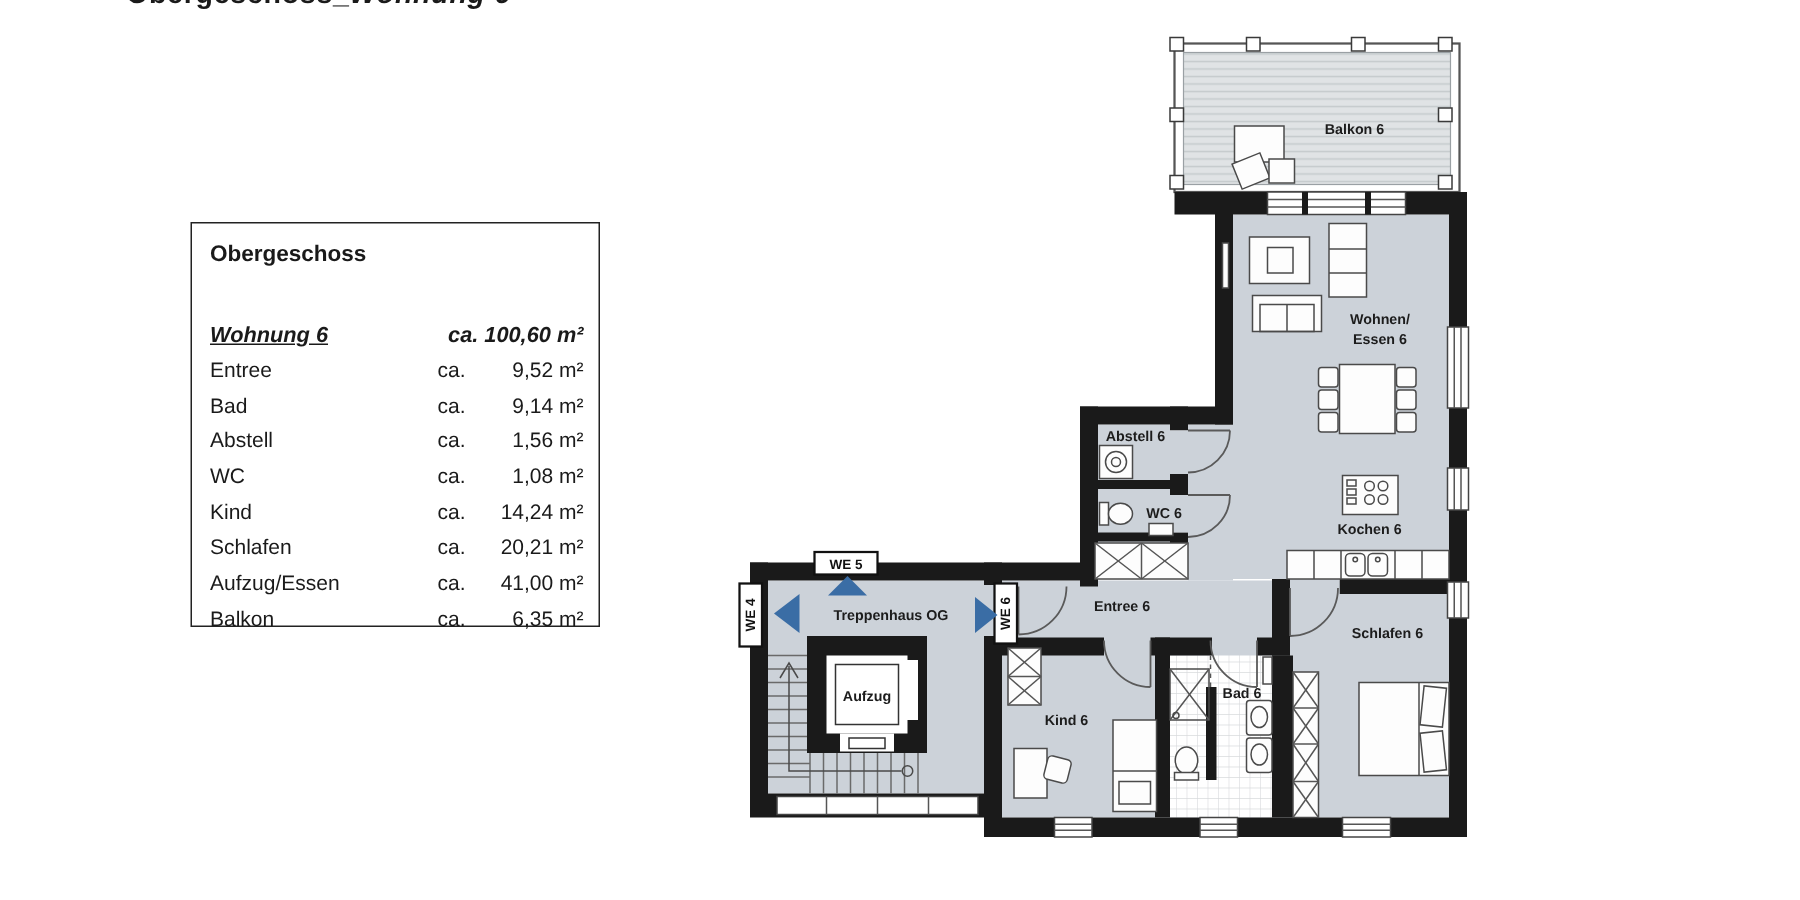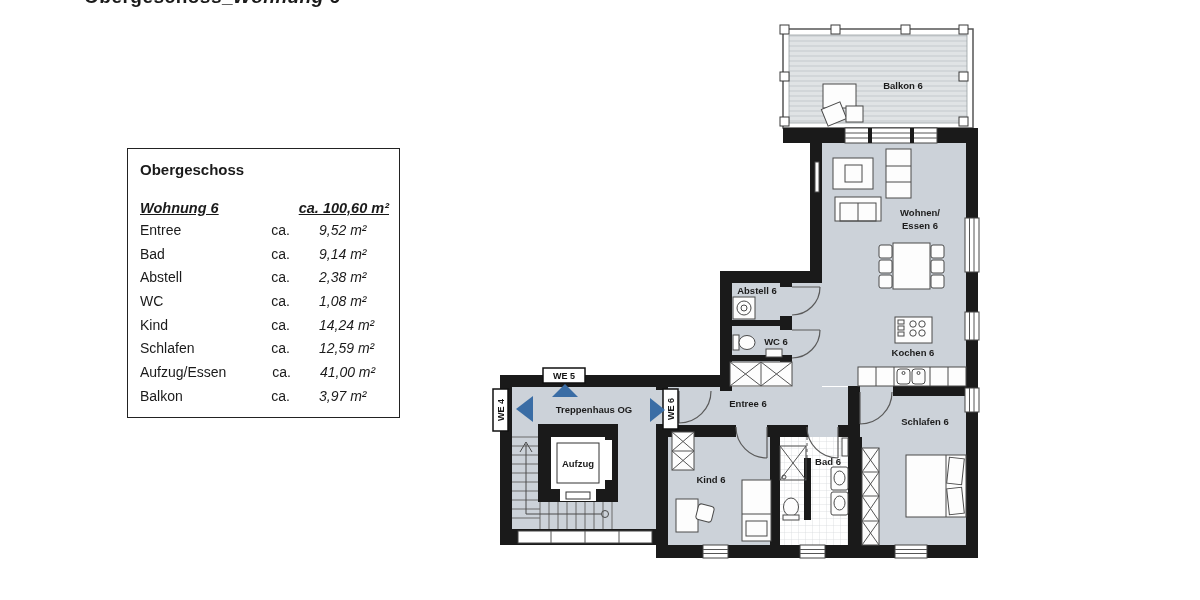--- a/index.html
+++ b/index.html
@@ -6,29 +6,29 @@
   #stage{position:relative;width:1200px;height:600px;overflow:hidden;background:#fff;
          font-family:"Liberation Sans",sans-serif;color:#1a1a1a;}
   
   .page-title{position:absolute;top:-14px;left:84px;font-size:19px;font-weight:bold;
               letter-spacing:.5px;white-space:nowrap;}
   .page-title .t2{font-style:italic;}
   
   .legend{position:absolute;left:127px;top:148px;width:273px;height:270px;
           border:1.5px solid #222;background:#fff;box-sizing:border-box;
           padding:12px 10px 8px 12px;}
-  .legend-heading{font-size:15px;font-weight:bold;margin-bottom:22px;}
+  .legend-heading{font-size:15px;font-weight:bold;margin-bottom:38px;}
   .legend-hrow{display:flex;align-items:baseline;font-size:14.5px;font-weight:bold;
                font-style:italic;margin-bottom:6px;}
   .legend-hrow .u{flex:1;text-decoration:underline;}
-  .legend-hrow .ua{text-decoration:underline;text-align:left;}
-  .legend-row{display:flex;align-items:baseline;font-size:14px;height:23.7px;gap:29px;}
+  .legend-hrow .ua{text-align:left;}
+  .legend-row{display:flex;align-items:baseline;font-size:14px;height:23.7px;}
   .legend-row .n{flex:1;}
-  .legend-row .c{width:36px;text-align:right;}
-  .legend-row .v{width:70px;text-align:left;font-style:italic;}
+  .legend-row .c{width:36px;text-align:center;}
+  .legend-row .v{width:70px;text-align:right;}
   
   svg{position:absolute;left:0;top:0;}
   .wall{fill:#1a1a1a;}
   .floor{fill:#ccd2d9;}
   .furn{fill:#fdfdfd;stroke:#4a4a4a;stroke-width:1;}
   .thin{fill:none;stroke:#4a4a4a;stroke-width:1;}
   .doorarc{fill:none;stroke:#5a5a5a;stroke-width:1.2;}
   .winband{fill:#fff;stroke:#444;stroke-width:1;}
   .winline{stroke:#555;stroke-width:1;}
   .stair{stroke:#6a6a6a;stroke-width:1;}
@@ -61,46 +61,46 @@
         <span class="v">9,52 m²</span>
       </div>
     <div class="legend-row">
         <span class="n">Bad</span>
         <span class="c">ca.</span>
         <span class="v">9,14 m²</span>
       </div>
     <div class="legend-row">
         <span class="n">Abstell</span>
         <span class="c">ca.</span>
-        <span class="v">2,38 m²</span>
+        <span class="v">1,56 m²</span>
       </div>
     <div class="legend-row">
         <span class="n">WC</span>
         <span class="c">ca.</span>
         <span class="v">1,08 m²</span>
       </div>
     <div class="legend-row">
         <span class="n">Kind</span>
         <span class="c">ca.</span>
         <span class="v">14,24 m²</span>
       </div>
     <div class="legend-row">
         <span class="n">Schlafen</span>
         <span class="c">ca.</span>
-        <span class="v">12,59 m²</span>
+        <span class="v">20,21 m²</span>
       </div>
     <div class="legend-row">
         <span class="n">Aufzug/Essen</span>
         <span class="c">ca.</span>
         <span class="v">41,00 m²</span>
       </div>
     <div class="legend-row">
         <span class="n">Balkon</span>
         <span class="c">ca.</span>
-        <span class="v">3,97 m²</span>
+        <span class="v">6,35 m²</span>
       </div>
   </div>
 
   <svg width="1200" height="600" viewBox="0 0 1200 600">
     <defs>
       <pattern id="deck" width="6" height="5" patternUnits="userSpaceOnUse">
         <rect width="6" height="5" fill="#e0e3e5"></rect>
         <line x1="0" y1="1" x2="6" y2="1" stroke="#c5cacd" stroke-width="1"></line>
       </pattern>
       <pattern id="tiles" width="7" height="7" patternUnits="userSpaceOnUse">

